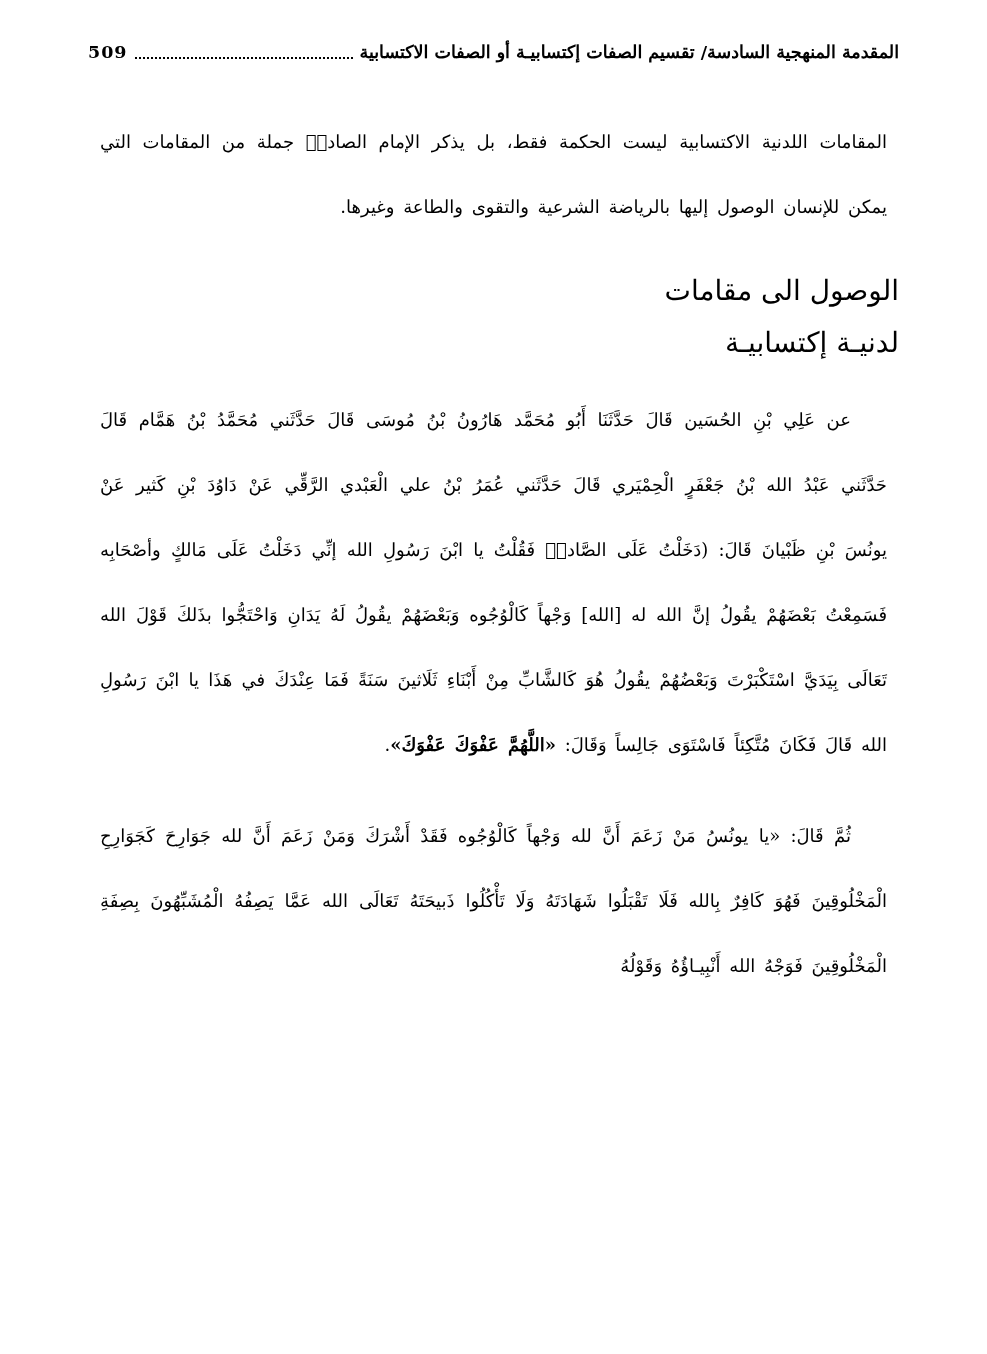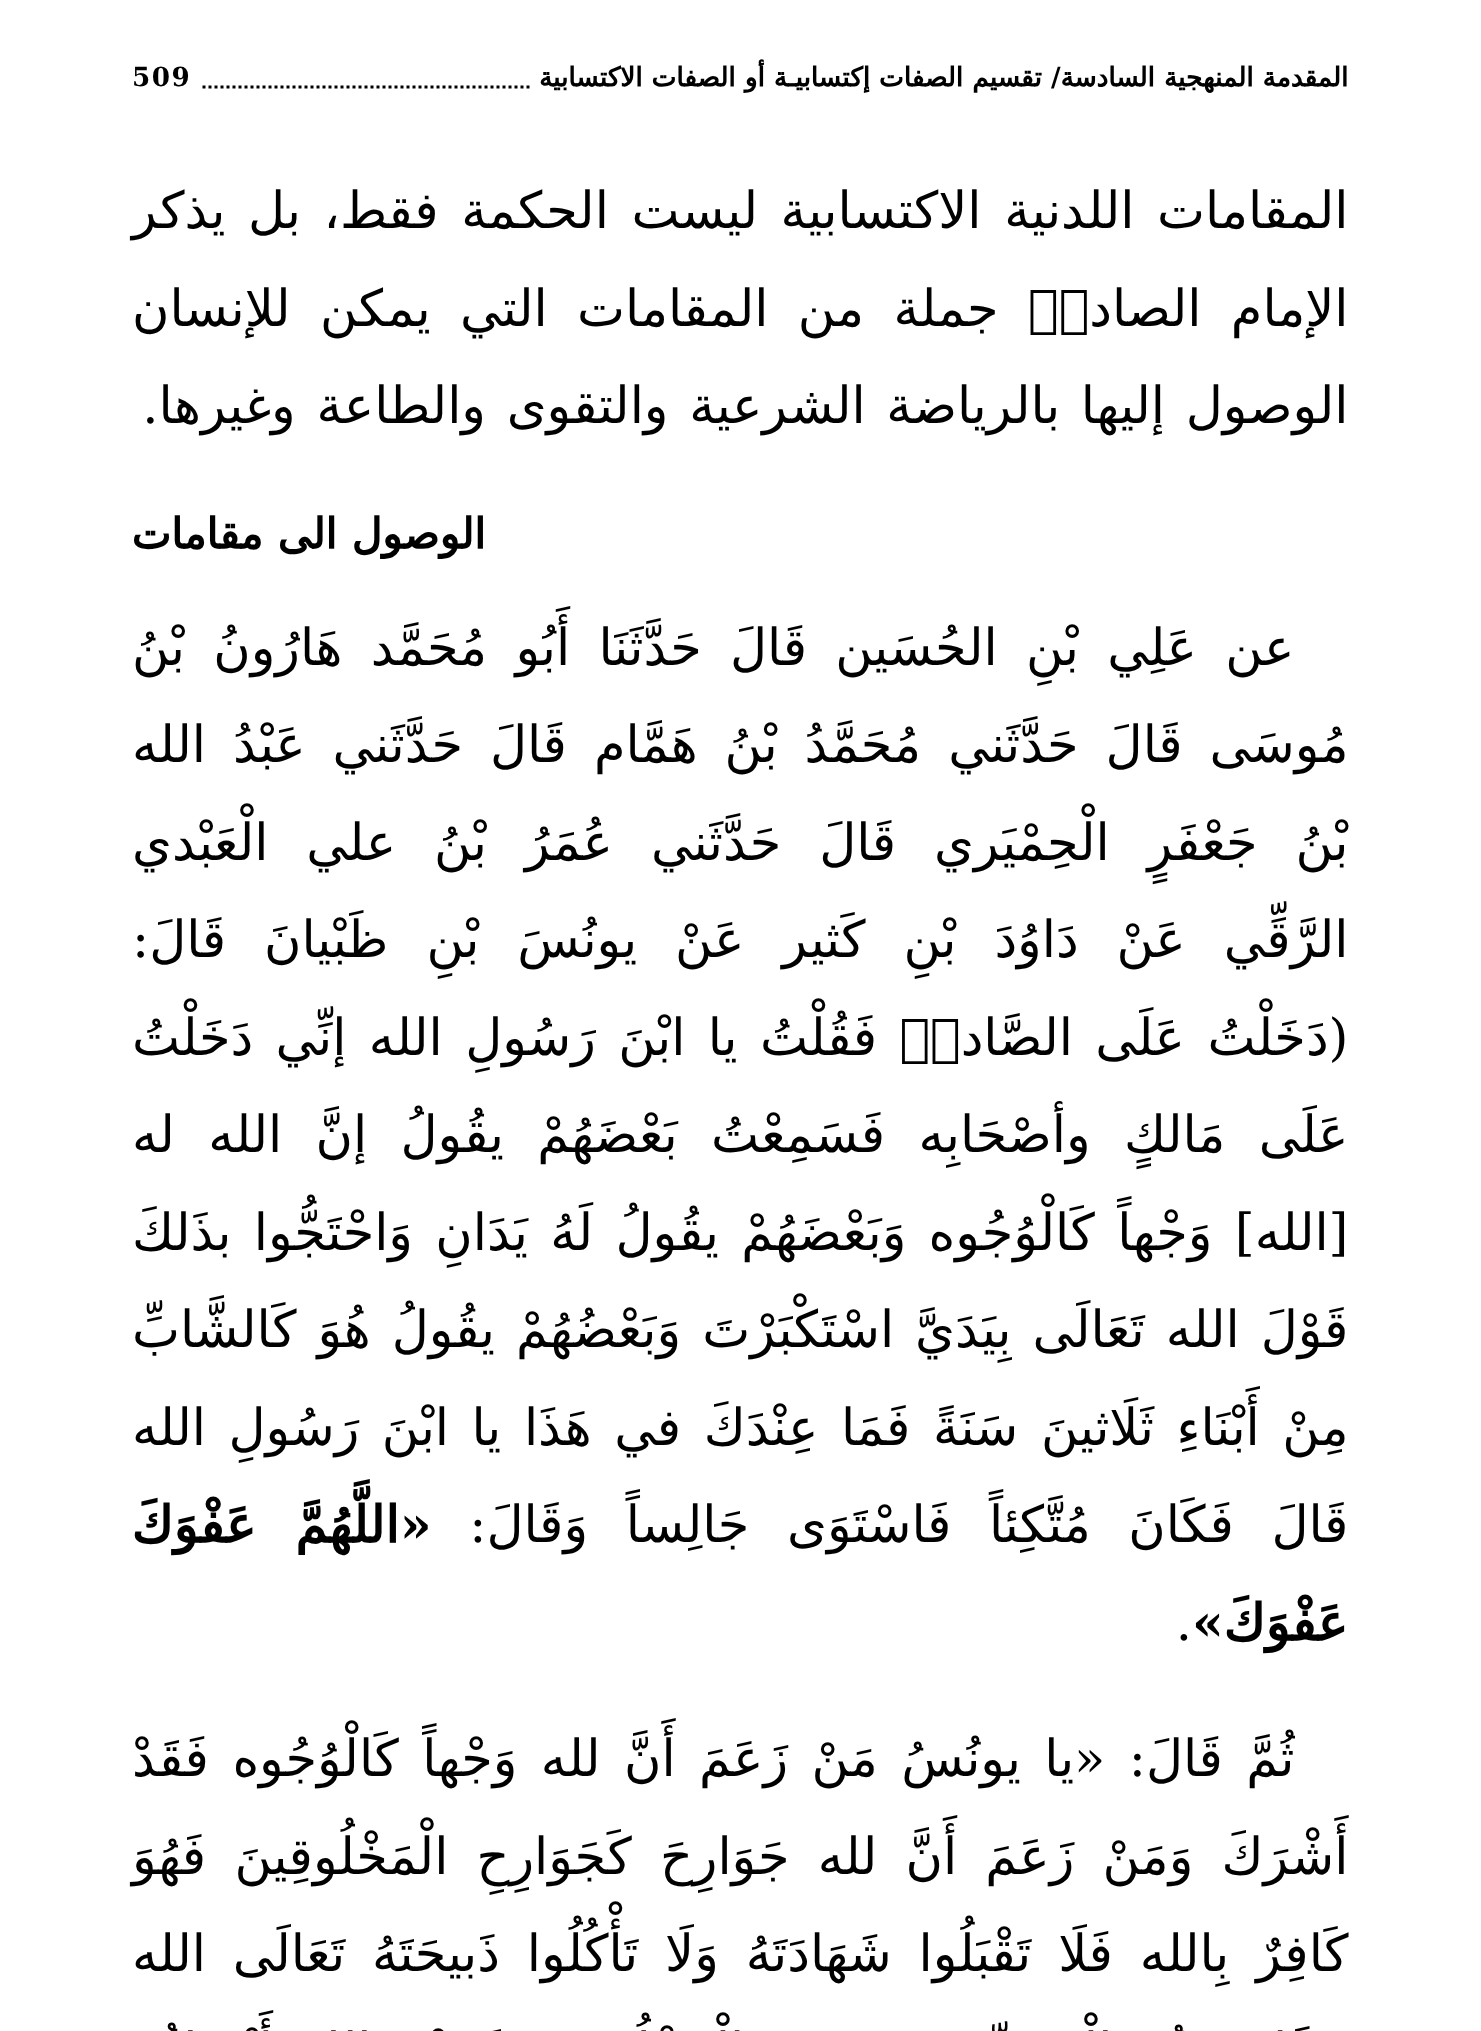--- a/index.html
+++ b/index.html
@@ -34,33 +34,33 @@
     flex: 1 1 auto;
     border-bottom: 2.5px dotted #000;
     margin: 0 7px 4px 7px;
     min-width: 30px;
   }
   .page-header .page-number {
     white-space: nowrap;
     letter-spacing: 1px;
   }
   .body-text {
-    font-size: 34px;
+    font-size: 18px;
     line-height: 65px;
     text-align: justify;
     text-align-last: right;
-    margin: 0;
+    margin: 12px;
     word-spacing: 3px;
   }
   .indent {
     text-indent: 36px;
   }
   .section-heading {
-    text-align: left;
-    font-weight: bold;
+    text-align: right;
+    font-weight: normal;
     font-size: 28px;
     line-height: 52px;
     margin: 26px 0 18px 0;
   }
   .bold {
     font-weight: bold;
   }
   .final {
     font-weight: normal;
     margin-top: 26px;
@@ -76,20 +76,21 @@
     <span class="leader"></span>
     <span class="page-number">509</span>
   </div>
 
   <p class="body-text">
     <span>المقامات اللدنية الاكتسابية ليست الحكمة فقط، بل يذكر الإمام الصادقؑ جملة من المقامات التي يمكن للإنسان الوصول إليها بالرياضة الشرعية والتقوى والطاعة وغيرها.</span>
   </p>
 
   <div class="section-heading">
     <div>الوصول الى مقامات</div>
+    <div>لدنيـة إكتسابيـة</div>
   </div>
 
   <p class="body-text indent">
     <span>عن عَلِي بْنِ الحُسَين قَالَ حَدَّثَنَا أَبُو مُحَمَّد هَارُونُ بْنُ مُوسَى قَالَ حَدَّثَني مُحَمَّدُ بْنُ هَمَّام قَالَ حَدَّثَني عَبْدُ الله بْنُ جَعْفَرٍ الْحِمْيَري قَالَ حَدَّثَني عُمَرُ بْنُ علي الْعَبْدي الرَّقِّي عَنْ دَاوُدَ بْنِ كَثير عَنْ يونُسَ بْنِ ظَبْيانَ قَالَ: (دَخَلْتُ عَلَى الصَّادقؑ فَقُلْتُ يا ابْنَ رَسُولِ الله إنِّي دَخَلْتُ عَلَى مَالكٍ وأصْحَابِه فَسَمِعْتُ بَعْضَهُمْ يقُولُ إنَّ الله له [الله] وَجْهاً كَالْوُجُوه وَبَعْضَهُمْ يقُولُ لَهُ يَدَانِ وَاحْتَجُّوا بذَلكَ قَوْلَ الله تَعَالَى بِيَدَيَّ اسْتَكْبَرْتَ وَبَعْضُهُمْ يقُولُ هُوَ كَالشَّابِّ مِنْ أَبْنَاءِ ثَلَاثينَ سَنَةً فَمَا عِنْدَكَ في هَذَا يا ابْنَ رَسُولِ الله قَالَ فَكَانَ مُتَّكِئاً فَاسْتَوَى جَالِساً وَقَالَ: </span><span class="bold">«اللَّهُمَّ عَفْوَكَ عَفْوَكَ»</span><span>.</span>
   </p>
 
   <p class="body-text indent final">
     <span>ثُمَّ قَالَ: «يا يونُسُ مَنْ زَعَمَ أَنَّ لله وَجْهاً كَالْوُجُوه فَقَدْ أَشْرَكَ وَمَنْ زَعَمَ أَنَّ لله جَوَارِحَ كَجَوَارِحِ الْمَخْلُوقِينَ فَهُوَ كَافِرٌ بِالله فَلَا تَقْبَلُوا شَهَادَتَهُ وَلَا تَأْكُلُوا ذَبيحَتَهُ تَعَالَى الله عَمَّا يَصِفُهُ الْمُشَبِّهُونَ بِصِفَةِ الْمَخْلُوقِينَ فَوَجْهُ الله أَنْبِيـاؤُهُ وَقَوْلُهُ</span>
   </p>
 

